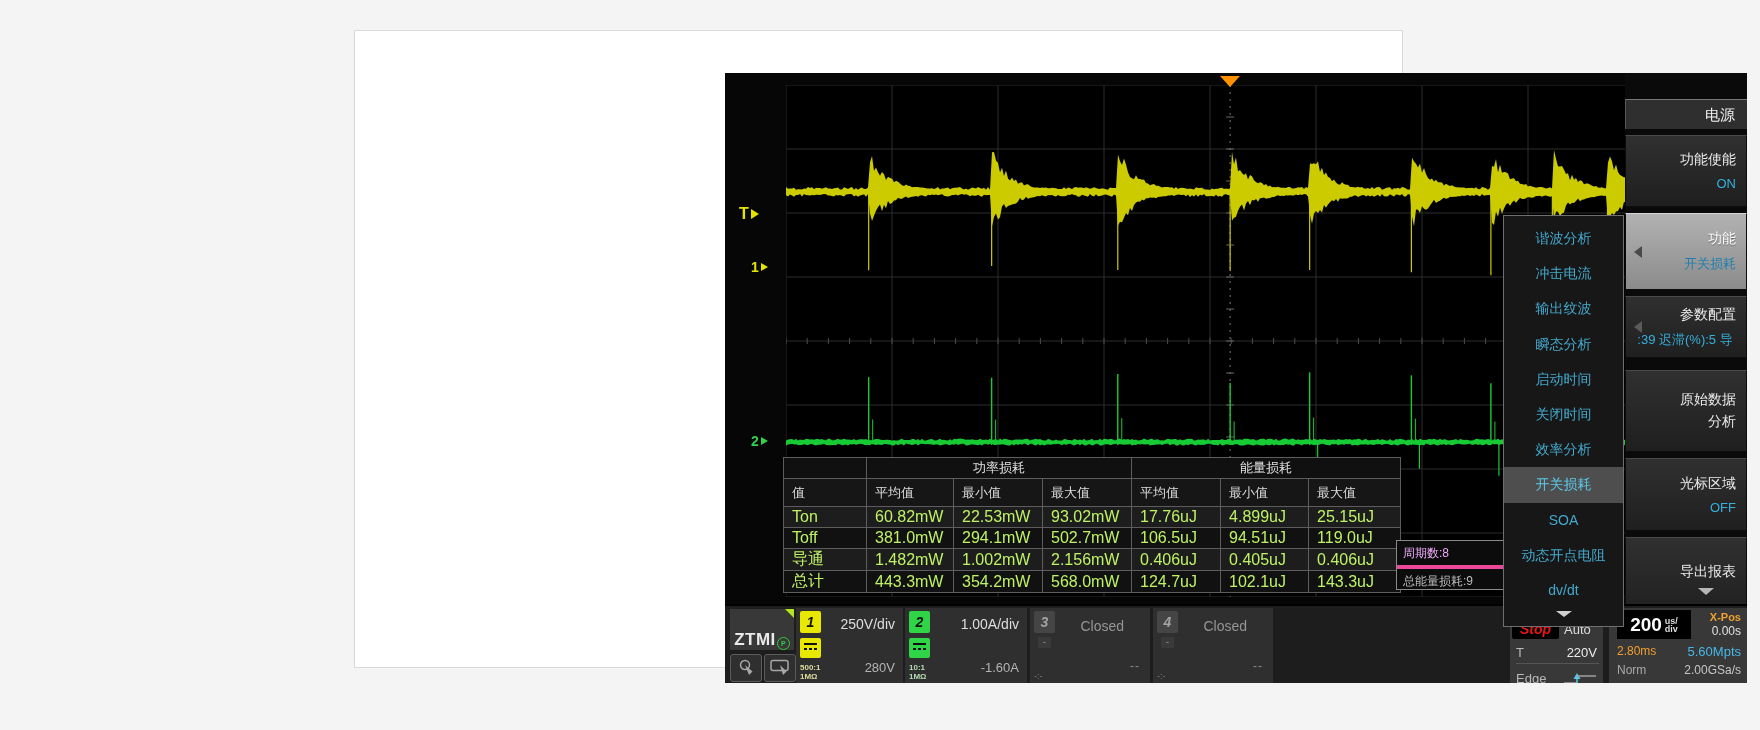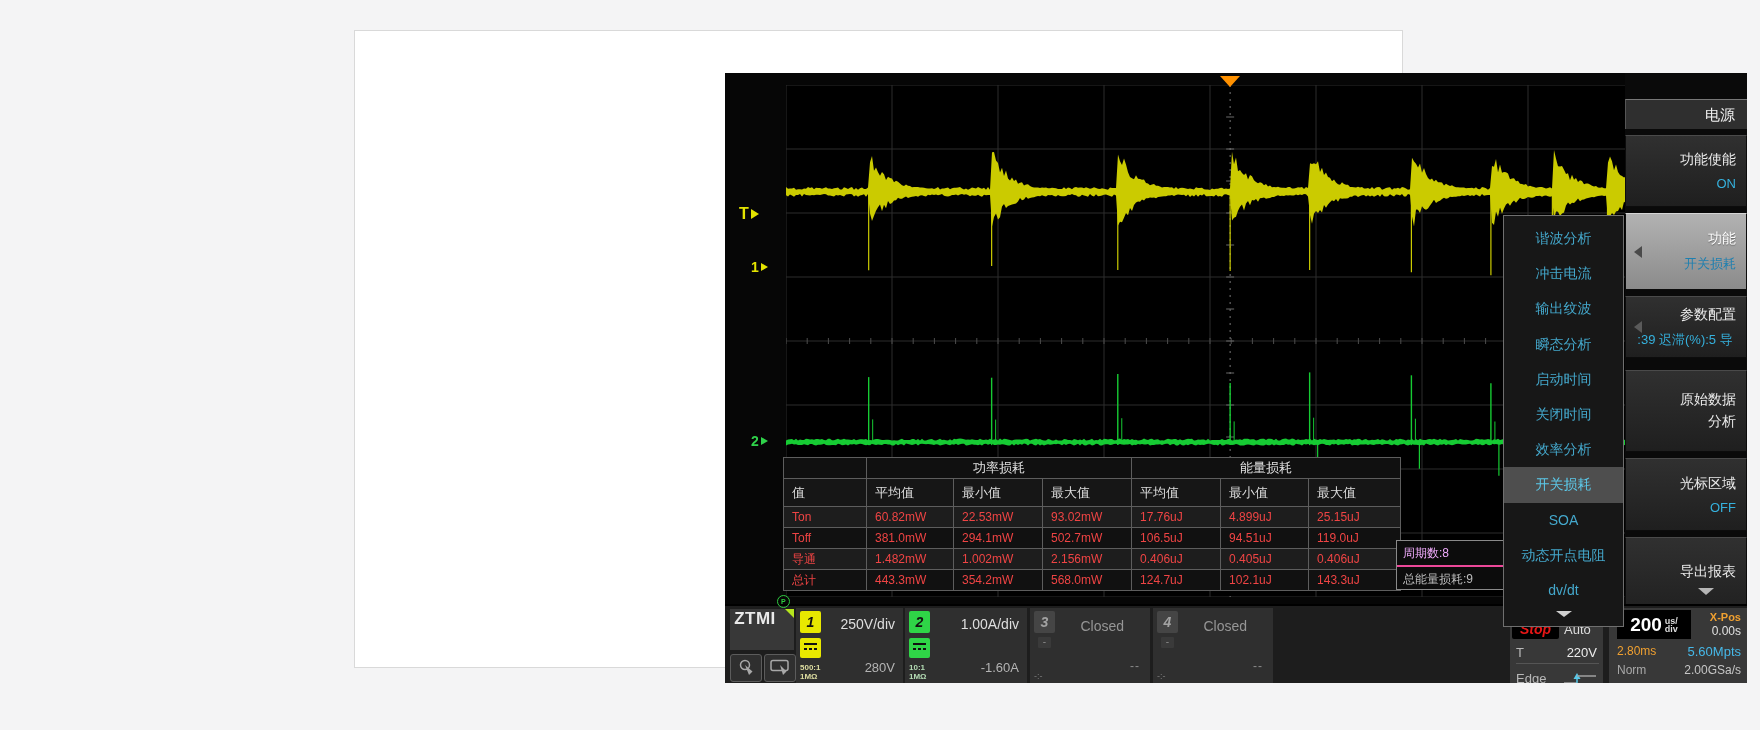--- a/index.html
+++ b/index.html
@@ -18,33 +18,33 @@
   .m-t{left:14px;top:132px;color:#e3e300;font-size:16px;}
   .m-t .tr{border-width:5px 0 5px 8px;border-color:transparent transparent transparent #e3e300;}
   .m-1{left:26px;top:186px;color:#e3e300;font-size:14px;}
   .m-1 .tr{border-width:4px 0 4px 7px;border-color:transparent transparent transparent #e3e300;}
   .m-2{left:26px;top:360px;color:#2fd24a;font-size:14px;}
   .m-2 .tr{border-width:4px 0 4px 7px;border-color:transparent transparent transparent #2fd24a;}
 
   
   .meas{position:absolute;left:58px;top:384px;width:618px;z-index:8;}
   .meas table{border-collapse:collapse;table-layout:fixed;width:617px;background:#0d0d0d;}
-  .meas td{border:1px solid #5d5d5d;color:#ef4444;font-size:12px;padding:0 0 0 8px;height:20px;
+  .meas td{border:1px solid #5d5d5d;color:#bef264;font-size:16px;padding:0 0 0 8px;height:20px;
     white-space:nowrap;overflow:hidden;}
   .meas tr.ghead td{height:20px;text-align:center;padding:0;font-size:13px;color:#e2e2e2;background:#101010;}
   .meas tr.chead td{height:27px;font-size:13px;color:#dedede;background:#161616;}
   .meas tr.r0 td{background:#1d1d1d;}
   .meas tr.r1 td{background:#111;}
   .meas table{border:1px solid #9a9a9a;}
 
   
   .cycbox{position:absolute;left:671px;top:467px;width:116px;height:50px;z-index:8;background:#0c0c0c;
     border:1px solid #8a8a8a;box-sizing:border-box;}
   .cycbox div{height:24px;line-height:24px;padding-left:6px;font-size:12px;color:#f0abfc;white-space:nowrap;overflow:hidden;}
-  .cycbox div + div{border-top:2px solid #ec4899;color:#bdbdbd;}
+  .cycbox div + div{border-top:4px solid #ec4899;color:#bdbdbd;}
 
   
   .dropdown{position:absolute;left:778px;top:142px;width:121px;height:412px;z-index:30;background:#171717;
     border:1px solid #6f6f6f;box-sizing:border-box;padding-top:5px;}
   .menu-item{height:35.2px;line-height:35.2px;text-align:center;font-size:14px;color:#44a8cc;cursor:default;}
   .menu-item.sel{background:#4e4e4e;color:#5cc8e8;}
   .menu-more{width:0;height:0;margin:3px auto 0;border-left:8px solid transparent;border-right:8px solid transparent;
     border-top:6px solid #cfcfcf;}
 
   
@@ -70,21 +70,21 @@
   .sb4{top:385px;height:73px;padding-left:44px;}
   .sb5{top:464px;height:83px;align-items:flex-end;}
   .clipval{white-space:nowrap;overflow:hidden;width:120px;margin:0 -9px;text-align:center;font-size:12px;}
   .chevD{width:0;height:0;border-left:8px solid transparent;border-right:8px solid transparent;
     border-top:7px solid #b5b5b5;margin-right:22px;}
 
   
   .bottombar{position:absolute;left:0;top:531px;width:1022px;height:79px;background:#1d1d1d;z-index:10;border-top:2px solid #000;}
   .blk{position:absolute;background:#2f2f2f;box-sizing:border-box;}
   .logobox{position:absolute;left:5px;top:3px;width:64px;height:41px;background:#383838;display:flex;
-    align-items:flex-start;justify-content:center;}
+    align-items:flex-end;justify-content:center;}
   .brand{color:#eaeaea;font-weight:bold;font-size:17px;letter-spacing:.5px;}
   .rmark{display:inline-block;width:11px;height:11px;border:1px solid #2ecc40;border-radius:50%;color:#2ecc40;
     font-size:7px;line-height:11px;text-align:center;font-weight:bold;margin:-14px 0 0 1px;}
   .fold{position:absolute;right:0;top:0;width:0;height:0;border-top:9px solid #b5e61d;border-left:9px solid transparent;}
   .iconbtn{position:absolute;top:48px;width:30px;height:26px;background:#2f2f2f;border:1px solid #5c5c5c;border-radius:3px;}
   .iconbtn svg{display:block;margin:2px auto 0;}
   .chblk{top:2px;height:75px;}
   .badge{position:absolute;left:4px;top:3px;width:21px;height:22px;border-radius:2px;text-align:center;
     line-height:22px;font-weight:bold;font-style:italic;font-size:14px;}
   .badge.y{background:#e8e800;color:#111;}

